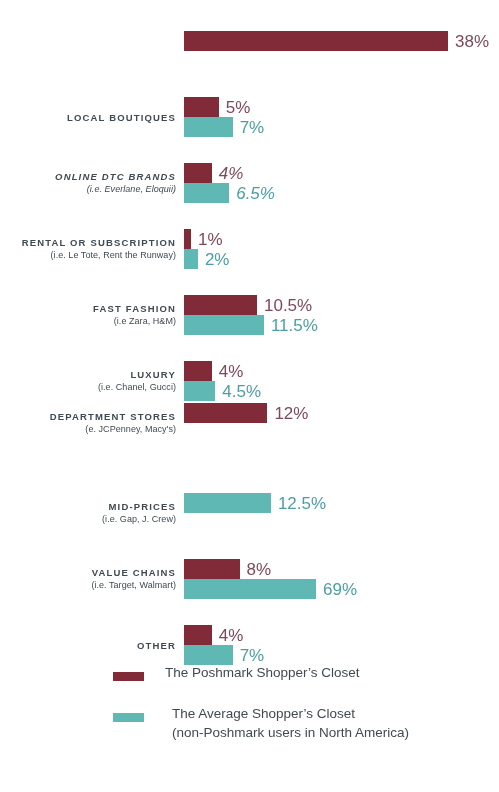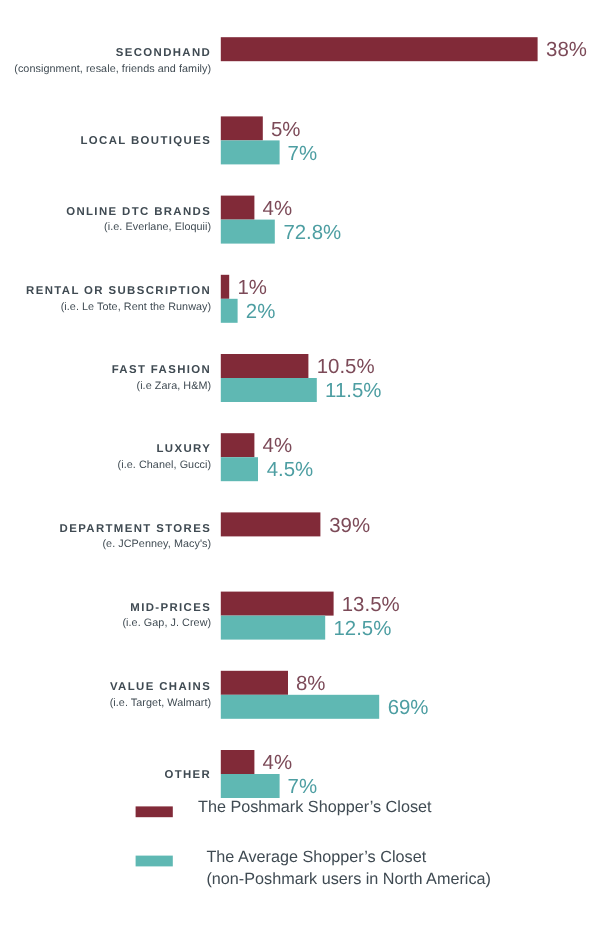--- a/index.html
+++ b/index.html
@@ -110,24 +110,20 @@
     line-height: 19px;
     white-space: nowrap;
   }
 </style>
 </head>
 <body>
 
 <div id="chart-root">
   <div id="rows">
       <div class="row" style="top: 31px;">
-        <div class="row-labels">
-          <div class="cat-name">SECONDHAND</div>
-          <div class="cat-sub">(consignment, resale, friends and family)</div>
-        </div>
         <div class="bars">
           <div class="bar-line">
             <div class="bar bar-a" style="width: 264.1px;"></div>
             <div class="bar-val val-a" style="left: 271.1px;">38%</div>
           </div>
         </div>
       </div>
       <div class="row" style="top: 97px;">
         <div class="row-labels">
           <div class="cat-name">LOCAL BOUTIQUES</div>
@@ -136,33 +132,33 @@
           <div class="bar-line">
             <div class="bar bar-a" style="width: 34.75px;"></div>
             <div class="bar-val val-a" style="left: 41.75px;">5%</div>
           </div>
           <div class="bar-line">
             <div class="bar bar-b" style="width: 48.65px;"></div>
             <div class="bar-val val-b" style="left: 55.65px;">7%</div>
           </div>
         </div>
       </div>
-      <div class="row" style="top: 163px;">
+      <div class="row" style="top: 163px; font-style: italic;">
         <div class="row-labels">
           <div class="cat-name">ONLINE DTC BRANDS</div>
           <div class="cat-sub">(i.e. Everlane, Eloquii)</div>
         </div>
         <div class="bars">
           <div class="bar-line">
             <div class="bar bar-a" style="width: 27.8px;"></div>
             <div class="bar-val val-a" style="left: 34.8px;">4%</div>
           </div>
           <div class="bar-line">
             <div class="bar bar-b" style="width: 45.175px;"></div>
-            <div class="bar-val val-b" style="left: 52.175px;">72.8%</div>
+            <div class="bar-val val-b" style="left: 52.175px;">6.5%</div>
           </div>
         </div>
       </div>
       <div class="row" style="top: 229px;">
         <div class="row-labels">
           <div class="cat-name">RENTAL OR SUBSCRIPTION</div>
           <div class="cat-sub">(i.e. Le Tote, Rent the Runway)</div>
         </div>
         <div class="bars">
           <div class="bar-line">
@@ -200,42 +196,38 @@
           <div class="bar-line">
             <div class="bar bar-a" style="width: 27.8px;"></div>
             <div class="bar-val val-a" style="left: 34.8px;">4%</div>
           </div>
           <div class="bar-line">
             <div class="bar bar-b" style="width: 31.275px;"></div>
             <div class="bar-val val-b" style="left: 38.275px;">4.5%</div>
           </div>
         </div>
       </div>
-      <div class="row" style="top: 427px;">
+      <div class="row" style="top: 403px;">
         <div class="row-labels">
           <div class="cat-name">DEPARTMENT STORES</div>
           <div class="cat-sub">(e. JCPenney, Macy's)</div>
         </div>
         <div class="bars">
           <div class="bar-line">
             <div class="bar bar-a" style="width: 83.4px;"></div>
-            <div class="bar-val val-a" style="left: 90.4px;">39%</div>
+            <div class="bar-val val-a" style="left: 90.4px;">12%</div>
           </div>
         </div>
       </div>
       <div class="row" style="top: 493px;">
         <div class="row-labels">
           <div class="cat-name">MID-PRICES</div>
           <div class="cat-sub">(i.e. Gap, J. Crew)</div>
         </div>
         <div class="bars">
-          <div class="bar-line">
-            <div class="bar bar-a" style="width: 93.825px;"></div>
-            <div class="bar-val val-a" style="left: 100.825px;">13.5%</div>
-          </div>
           <div class="bar-line">
             <div class="bar bar-b" style="width: 86.875px;"></div>
             <div class="bar-val val-b" style="left: 93.875px;">12.5%</div>
           </div>
         </div>
       </div>
       <div class="row" style="top: 559px;">
         <div class="row-labels">
           <div class="cat-name">VALUE CHAINS</div>
           <div class="cat-sub">(i.e. Target, Walmart)</div>

